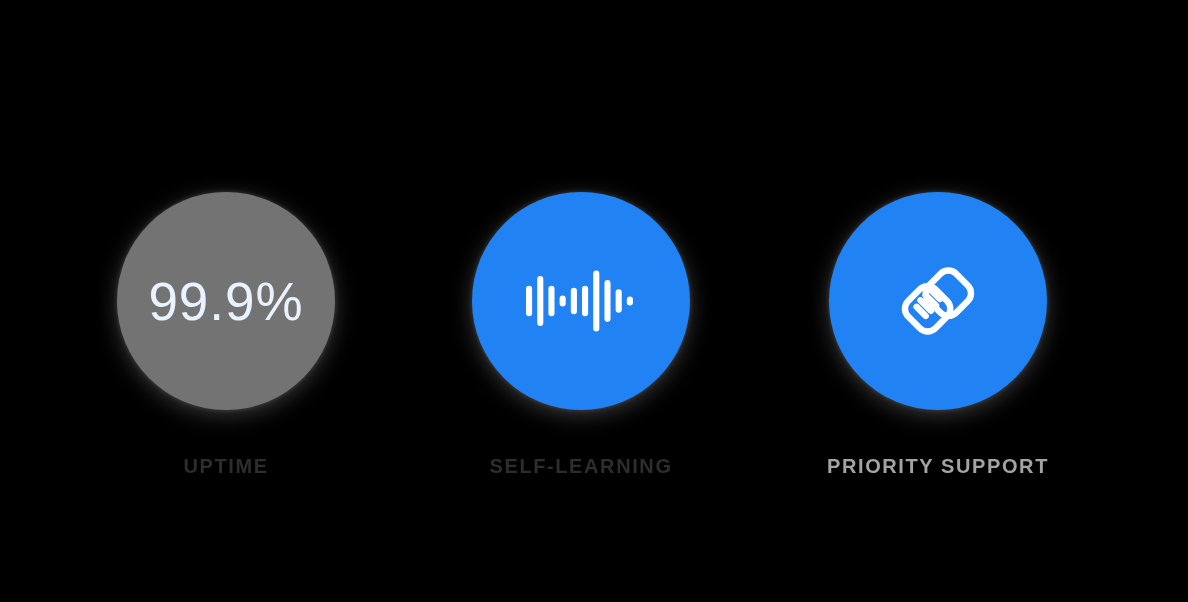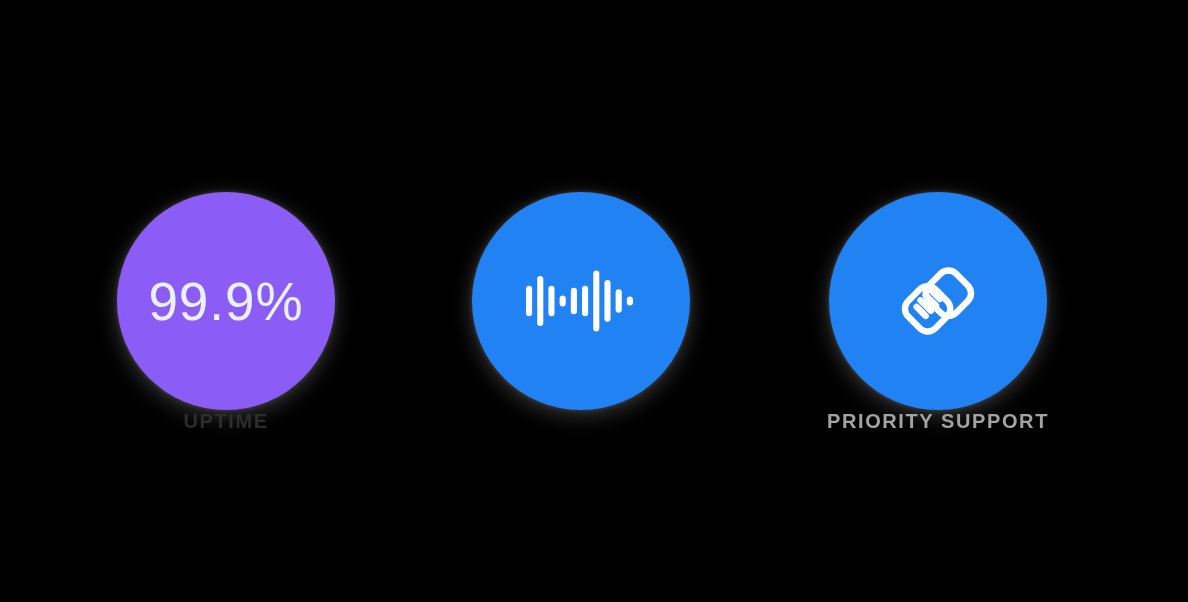--- a/index.html
+++ b/index.html
@@ -33,55 +33,57 @@
     align-items: center;
     justify-content: center;
     box-shadow: 0 5px 22px rgba(145,145,145,0.38), 0 0 5px rgba(160,160,160,0.28);
   }
   .stat {
     font-size: 53px;
     font-weight: 400;
     letter-spacing: 1px;
   }
   .label {
+    margin-top: 45px;
     font-size: 20px;
     font-weight: 700;
     letter-spacing: 1.6px;
     text-transform: uppercase;
     white-space: nowrap;
   }
   svg { display: block; }
 </style>
 </head>
 <body style="background: rgb(0, 0, 0);">
 
 <div class="strip">
 
   <div class="feature">
-    <div class="circle" id="circle-0" style="background: #8b5cf6;">
+    <div class="circle" id="circle-0" style="background: #737373;">
       <div class="stat" id="stat-0" style="color: rgb(233, 243, 255);">99.9%</div>
     </div>
     <div class="label" id="label-0" style="color: rgb(45, 45, 45);">UPTIME</div>
   </div>
 
   <div class="feature">
     <div class="circle" id="circle-1" style="background: rgb(33, 130, 244);">
       <svg id="waveform-svg" width="110" height="70" viewBox="0 0 108 68">
           <rect x="0" y="19" width="6" height="30" rx="3" fill="#ffffff"></rect>
           <rect x="11" y="9.5" width="6" height="49" rx="3" fill="#ffffff"></rect>
           <rect x="22" y="19" width="6" height="30" rx="3" fill="#ffffff"></rect>
           <rect x="33" y="28.5" width="6" height="11" rx="3" fill="#ffffff"></rect>
           <rect x="44" y="21" width="6" height="26" rx="3" fill="#ffffff"></rect>
           <rect x="55" y="19" width="6" height="30" rx="3" fill="#ffffff"></rect>
           <rect x="66" y="4" width="6" height="60" rx="3" fill="#ffffff"></rect>
           <rect x="77" y="13.5" width="6" height="41" rx="3" fill="#ffffff"></rect>
           <rect x="88" y="22.5" width="6" height="23" rx="3" fill="#ffffff"></rect>
           <rect x="99" y="29.5" width="6" height="9" rx="3" fill="#ffffff"></rect>
         </svg>
     </div>
+    <div class="label" id="label-1" style="color: rgb(45, 45, 45);">SELF-LEARNING</div>
   </div>
 
   <div class="feature">
     <div class="circle" id="circle-2" style="background: rgb(33, 130, 244);">
       <svg id="handshake-svg" width="88" height="88" viewBox="0 0 96 96" fill="none">
         <g transform="rotate(45 48 48)" stroke-width="7" fill="none" stroke-linecap="round" stroke-linejoin="round" stroke="#ffffff">
           <rect x="25" y="41" width="42" height="42" rx="12"></rect>
           <rect x="29" y="13" width="42" height="42" rx="12"></rect>
           <line x1="34" y1="45" x2="48" y2="45"></line>
           <line x1="34" y1="53" x2="50" y2="53"></line>

